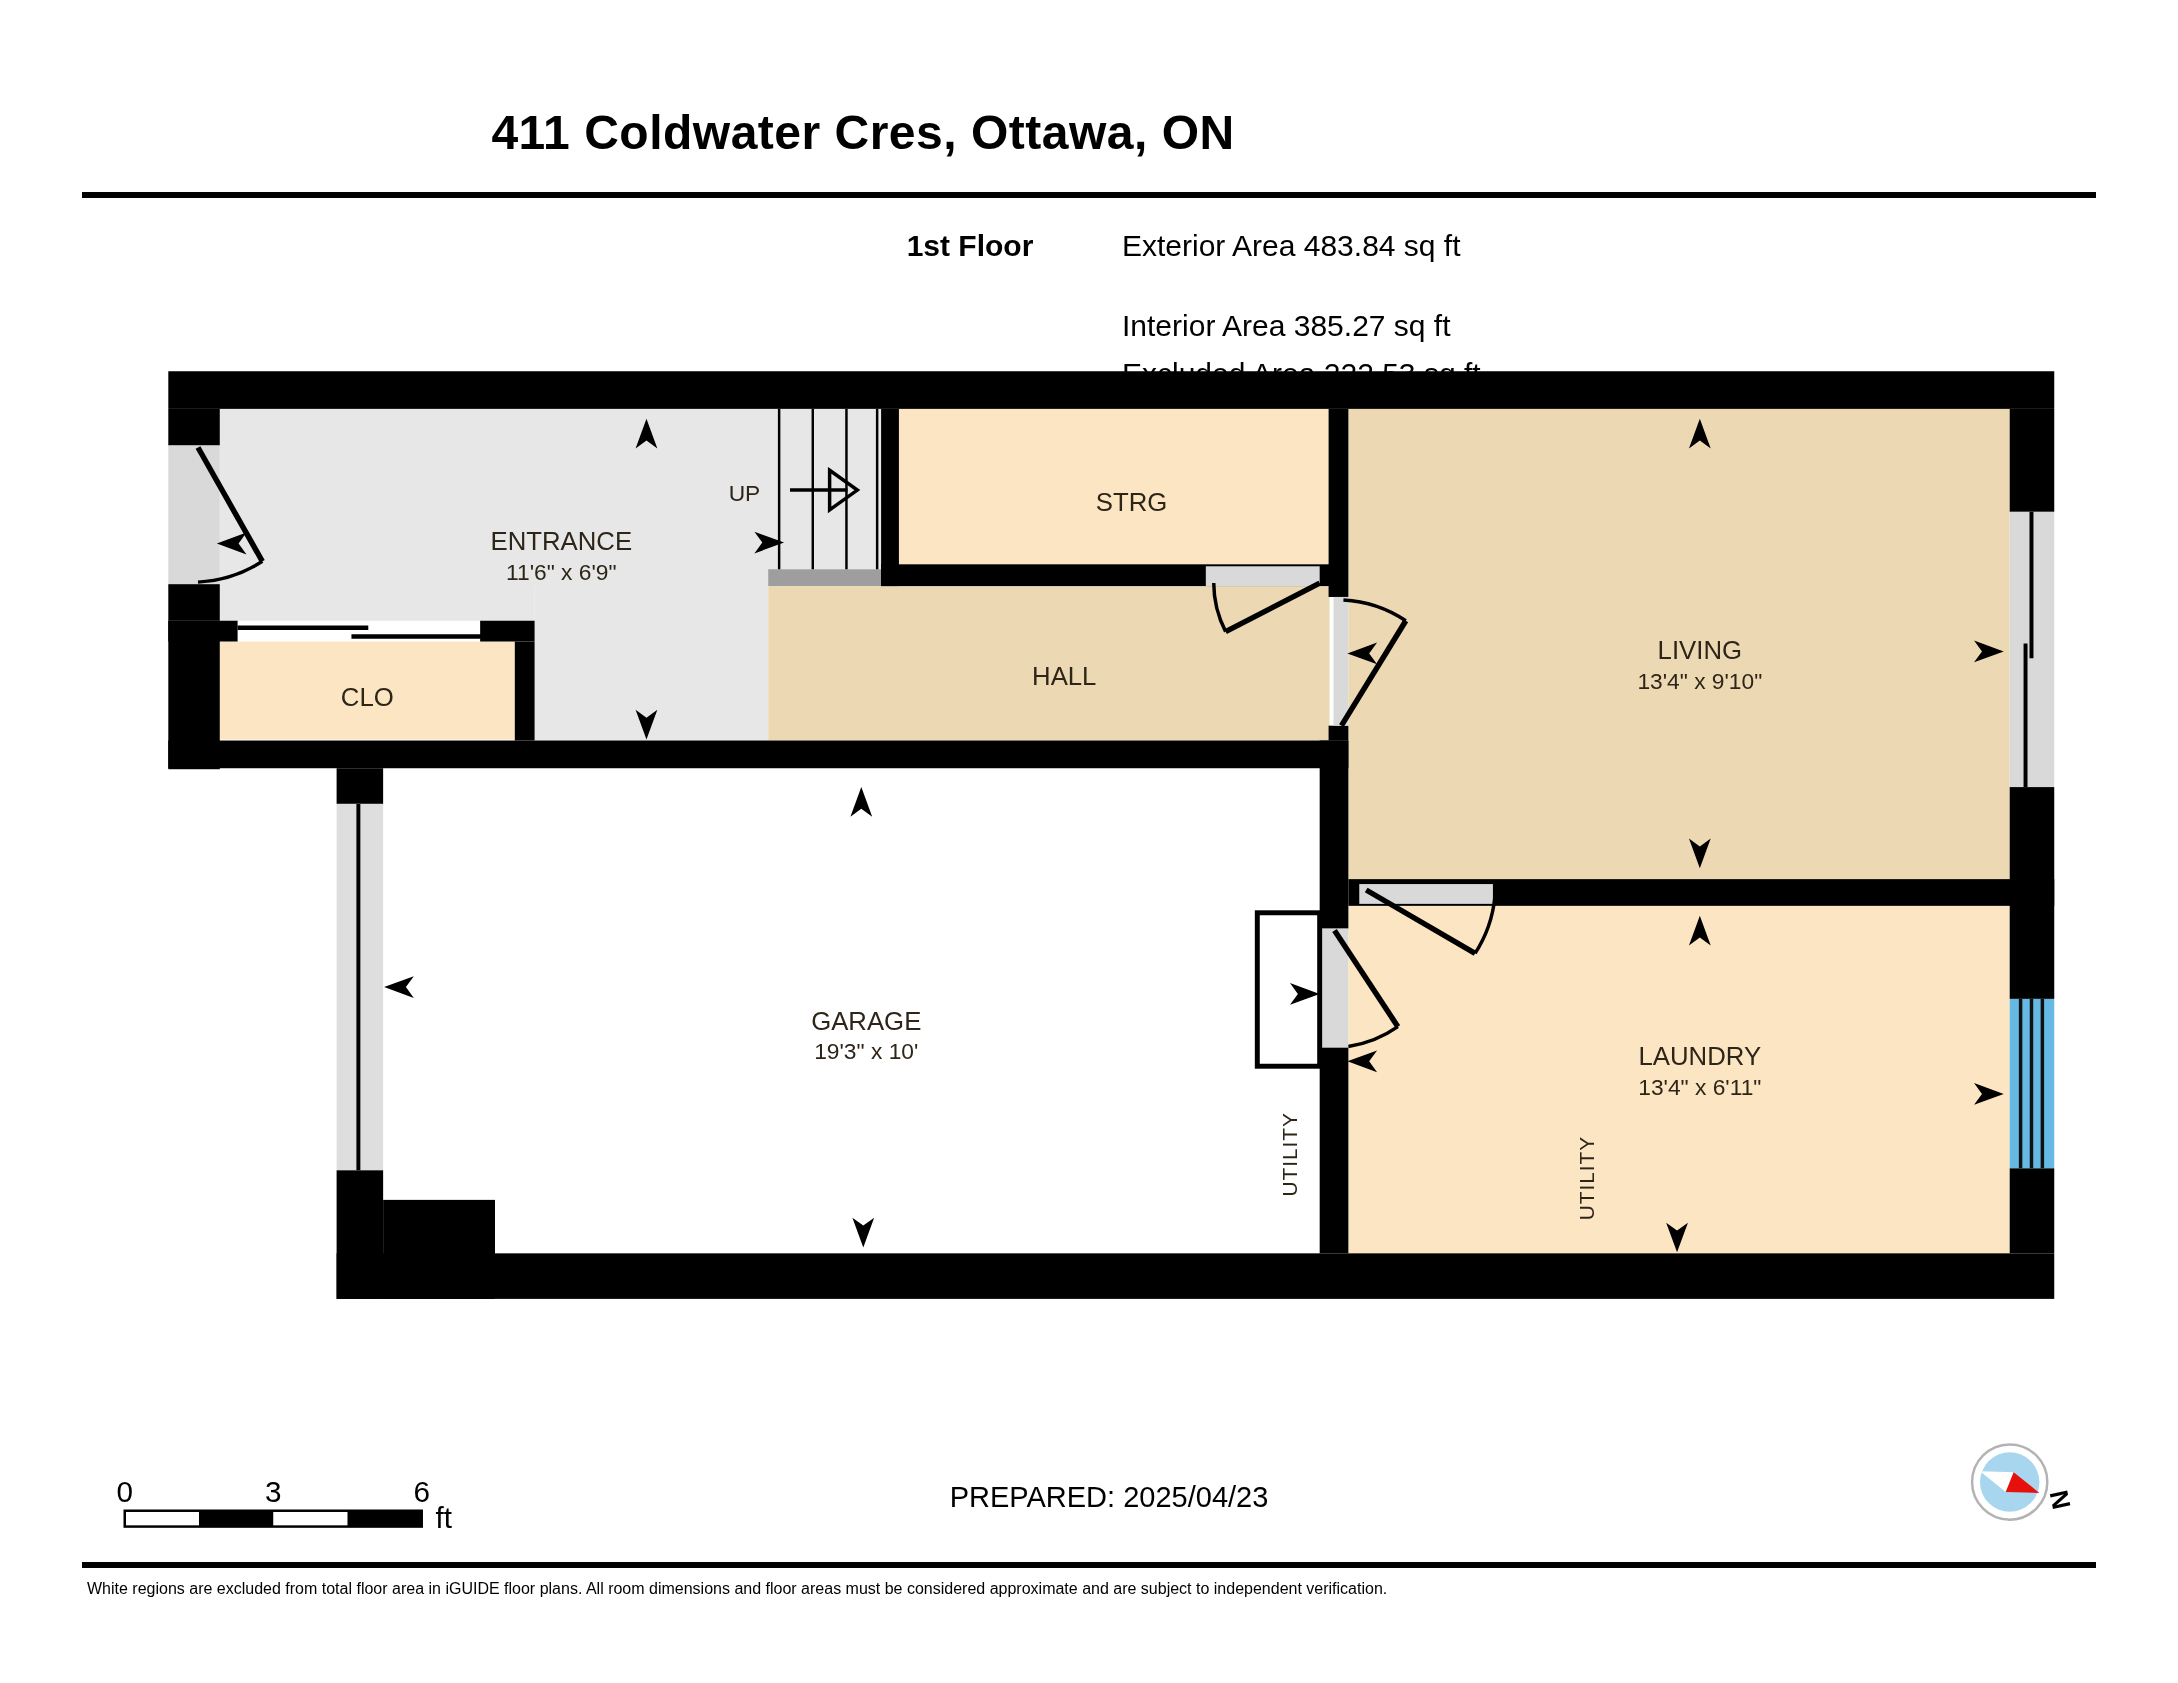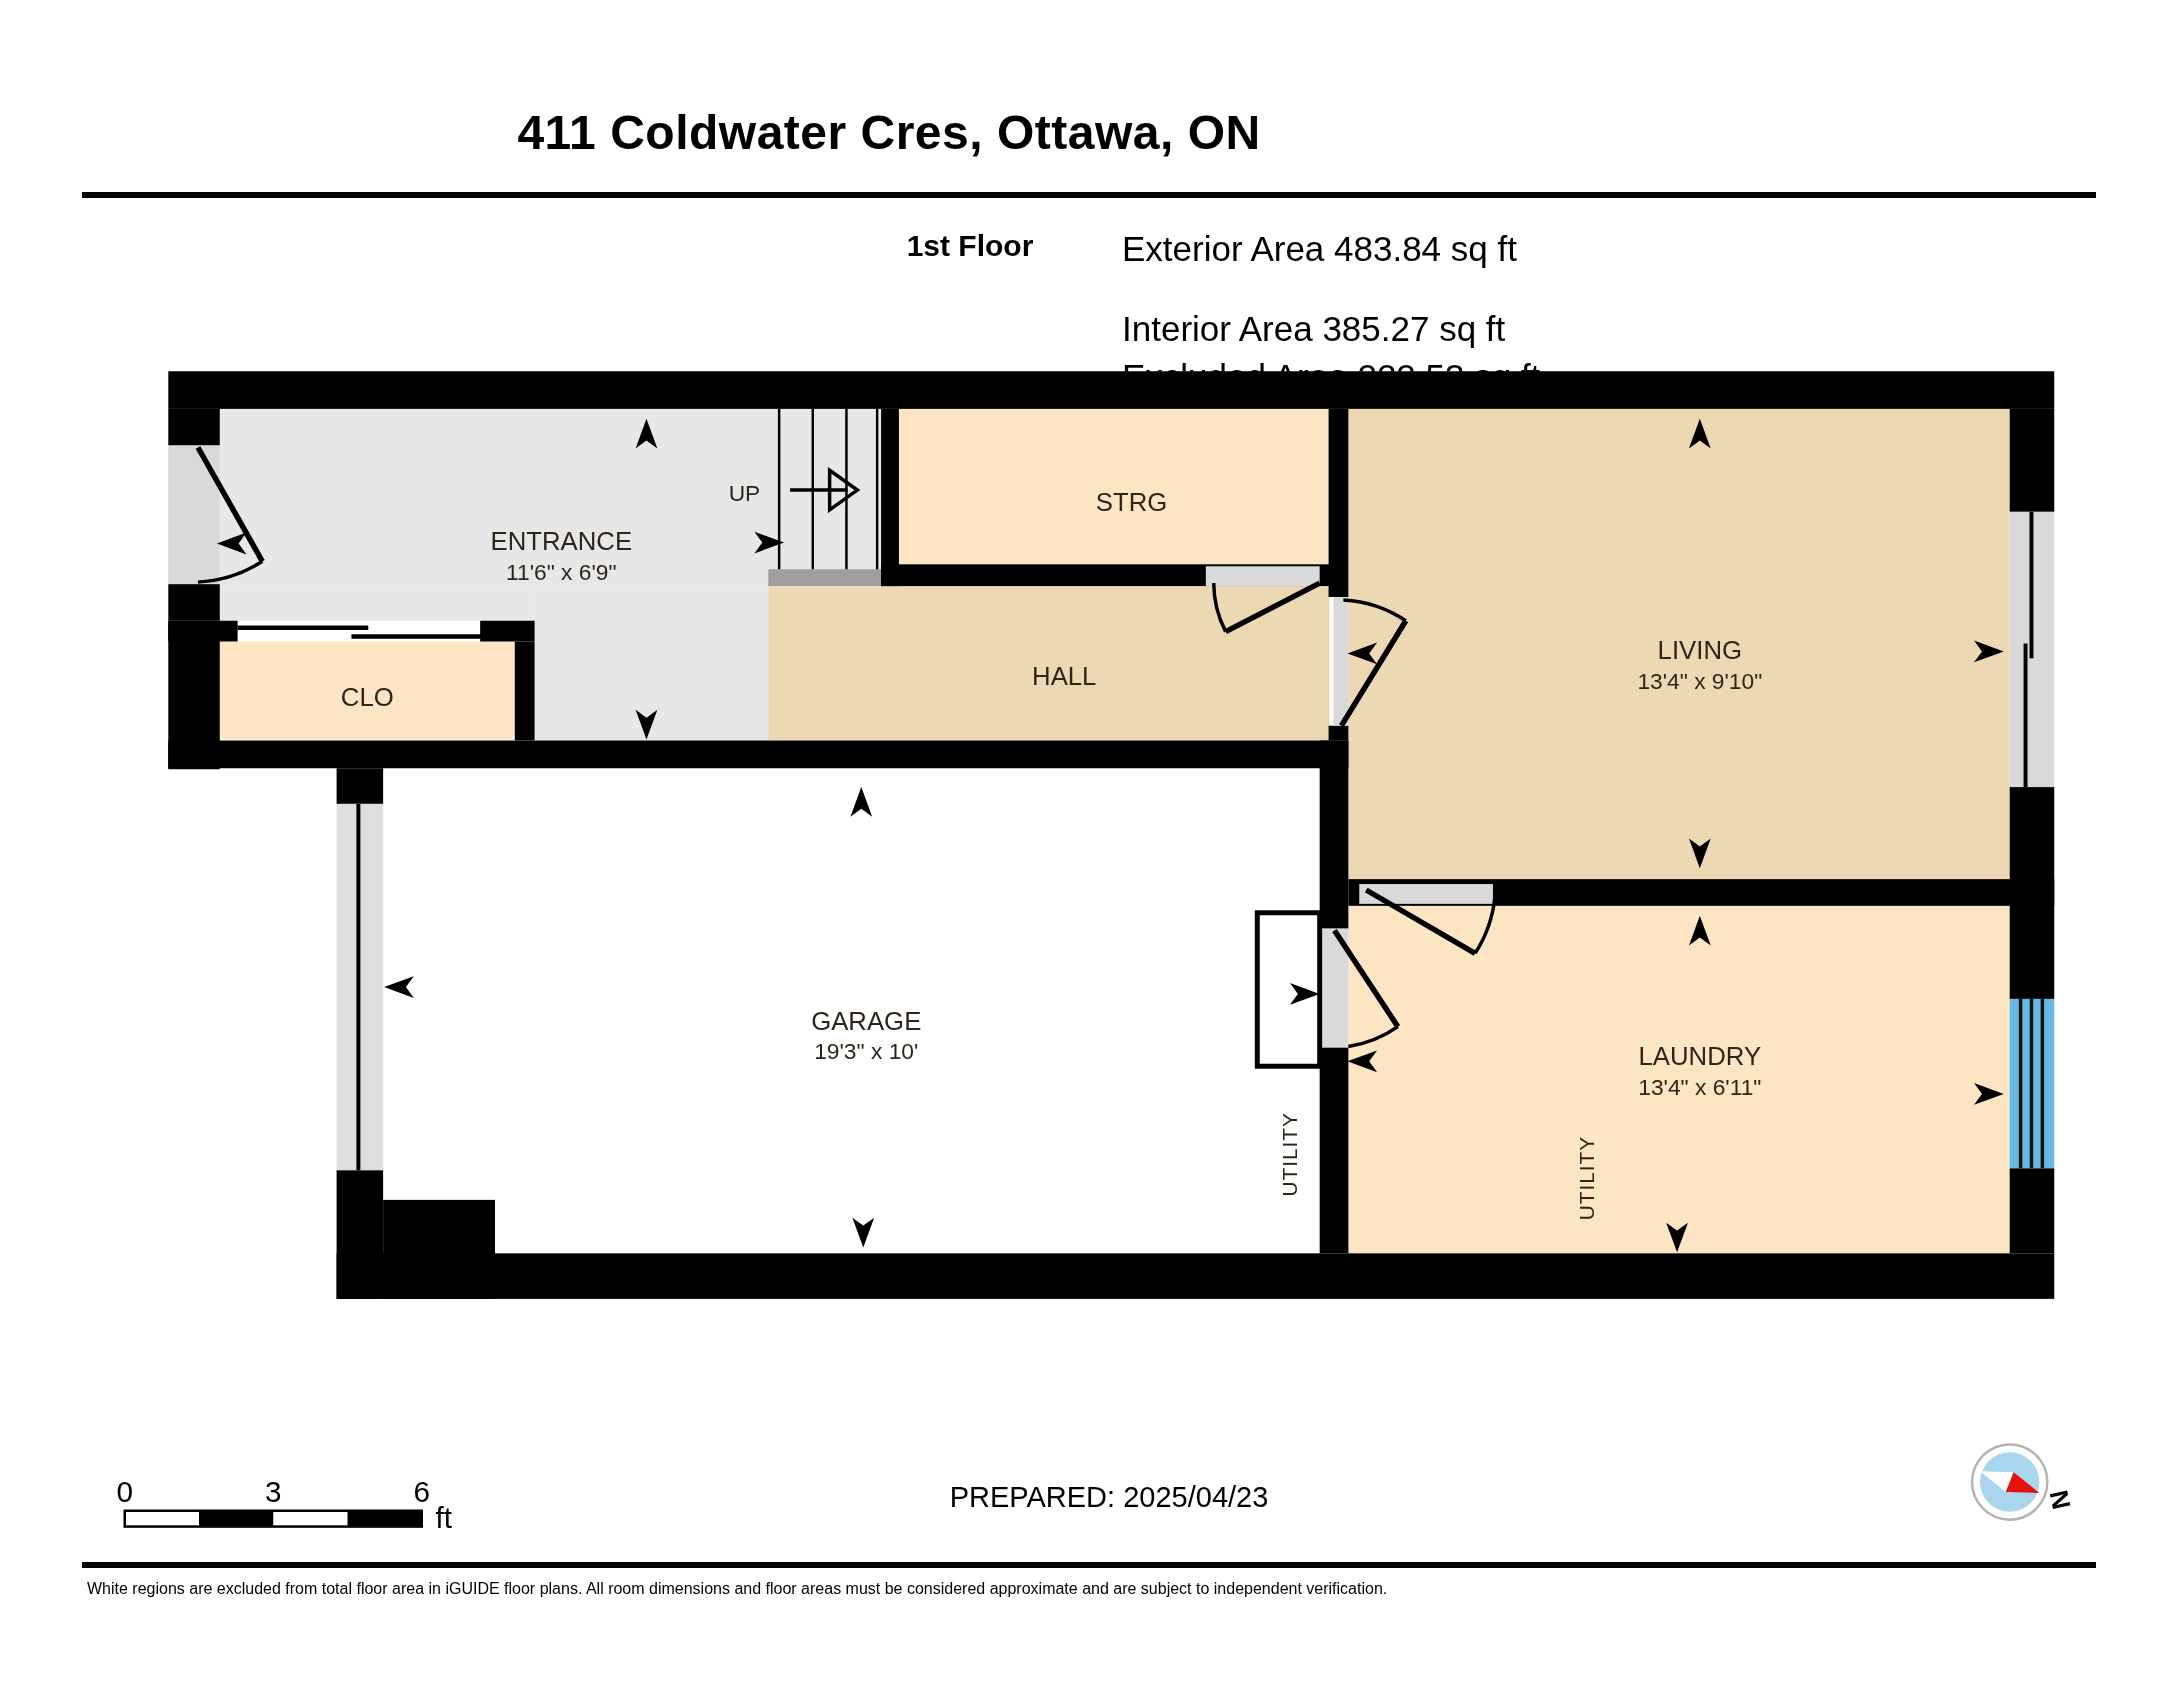--- a/index.html
+++ b/index.html
@@ -1,23 +1,23 @@
 <!DOCTYPE html>
 <html><head>
 <meta charset="utf-8">
 <style>
   html,body{margin:0;padding:0;background:#fff;}
   body{width:2178px;height:1683px;position:relative;font-family:"Liberation Sans",sans-serif;color:#000;overflow:hidden;}
   .abs{position:absolute;}
-  .title{top:105px;left:0;width:1726px;text-align:center;font-size:48px;font-weight:bold;letter-spacing:0.5px;padding-left:26px;}
+  .title{top:105px;left:0;width:1726px;text-align:center;font-size:48px;font-weight:bold;letter-spacing:0.5px;}
   .rule{left:82px;width:2014px;height:6px;background:#000;}
   .rule-top{top:192px;}
   .rule-bottom{top:1562px;}
   .floor-label{top:229px;left:846px;width:248px;text-align:center;font-size:30px;font-weight:bold;}
-  .area-line{left:1122px;font-size:35px;white-space:nowrap;}
+  .area-line{left:1122px;font-size:30px;white-space:nowrap;}
   .a0{top:229px;}.a1{top:309px;}.a2{top:357px;}
   .prepared{top:1481px;left:0;width:2178px;text-align:center;font-size:29px;padding-left:20px;}
   .disclaimer{top:1580px;left:87px;font-size:16px;white-space:nowrap;}
   svg{position:absolute;top:0;left:0;}
   .floor-gray{fill:#e7e7e7;}
   .floor-peach{fill:#fce5c2;}
   .floor-tan{fill:#ecd9b3;}
   .floor-white{fill:#ffffff;}
   .wall{fill:#000;}
   .threshold{fill:#d9d9d9;}

